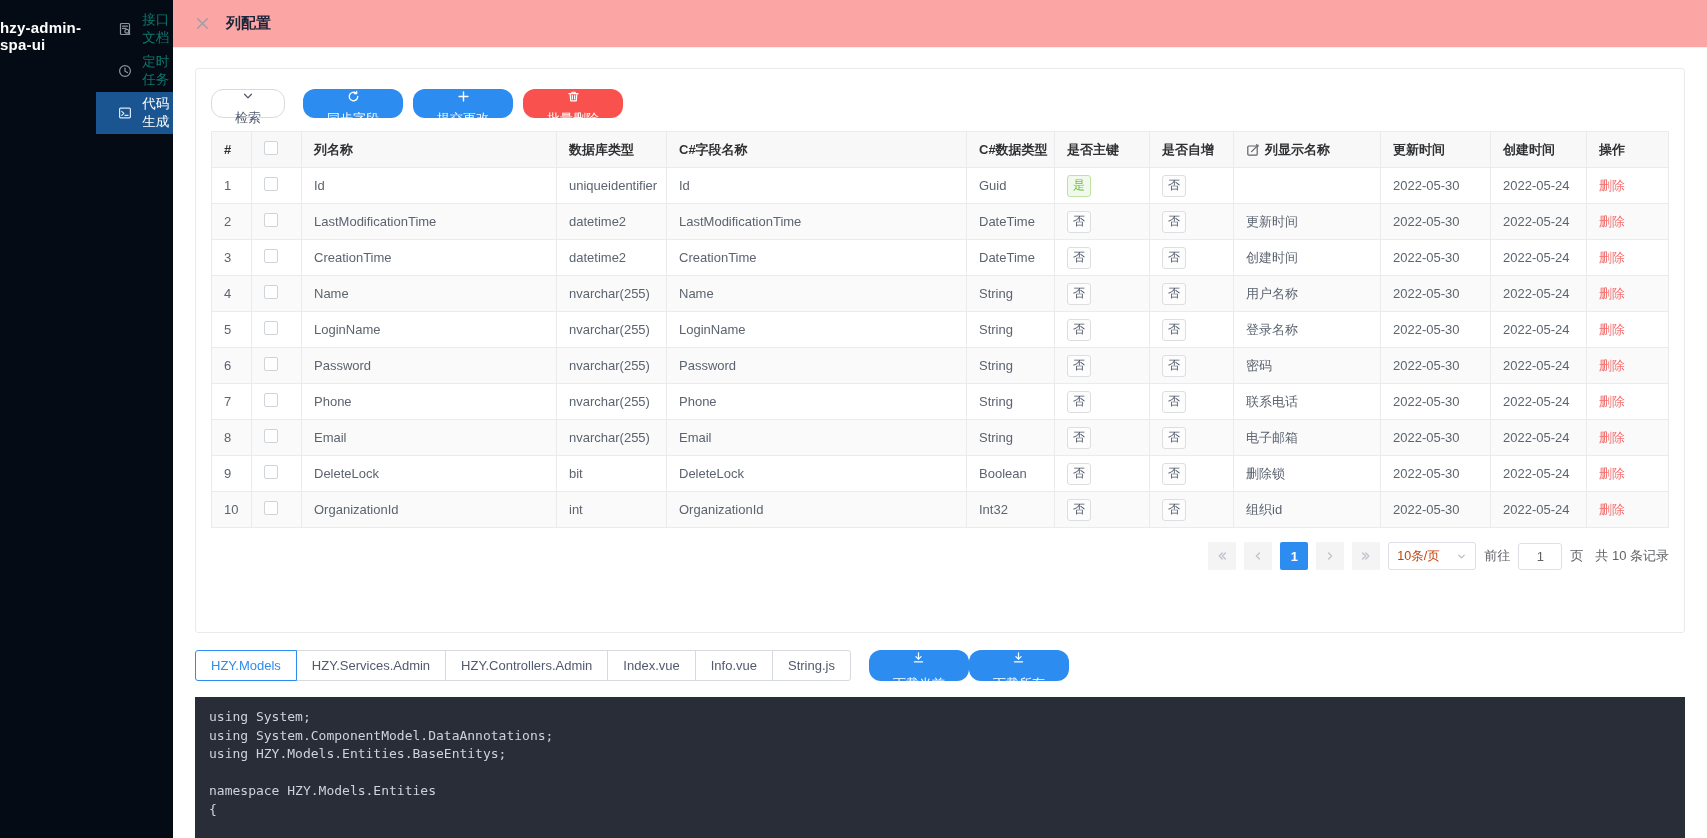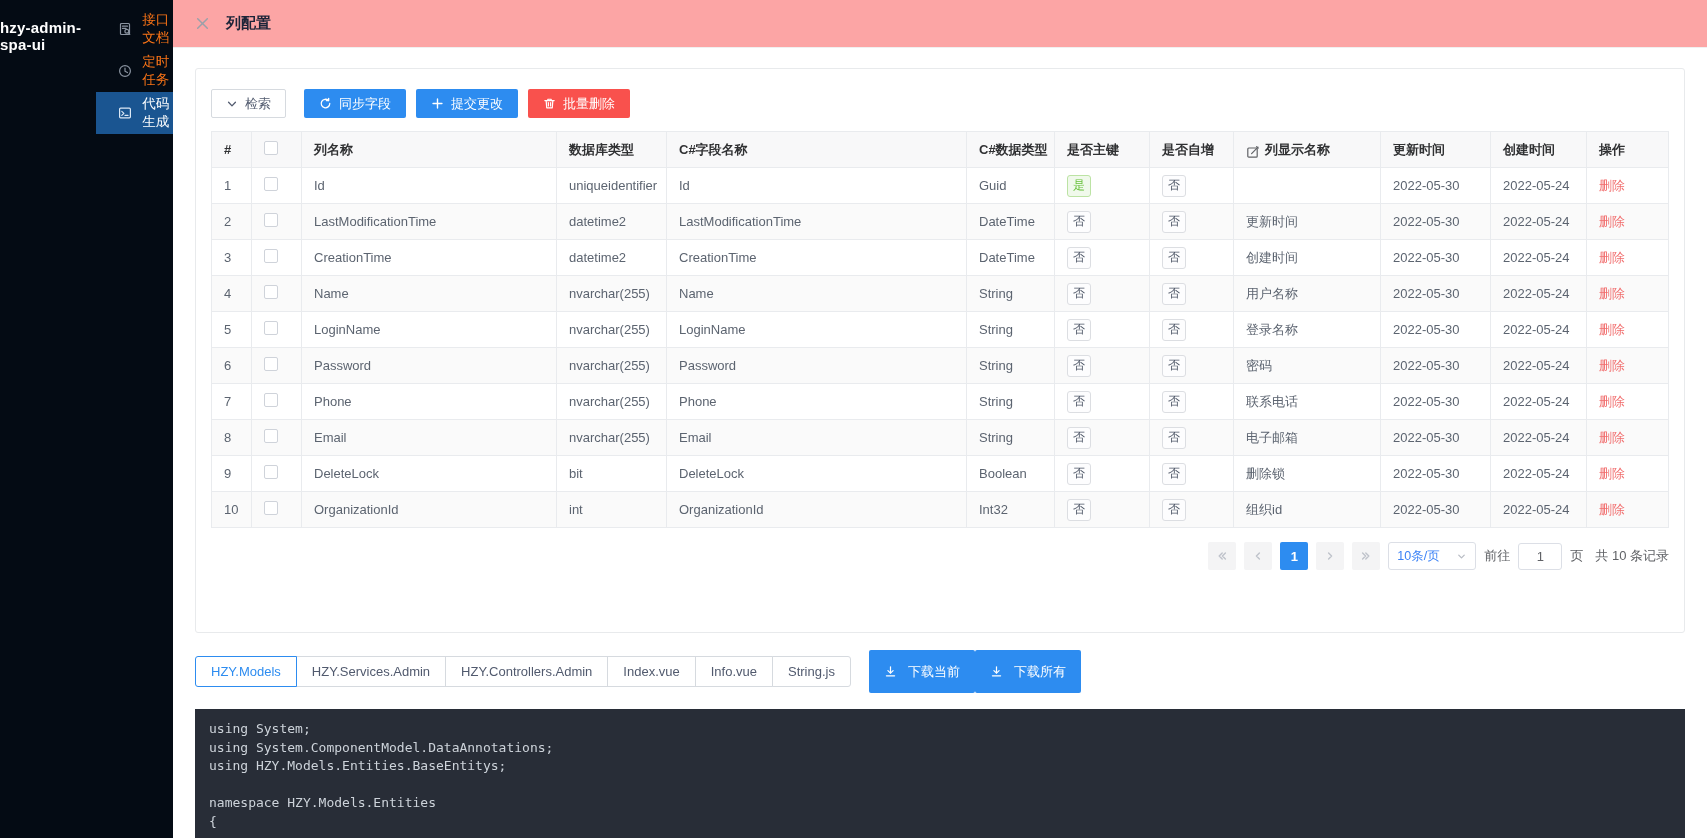--- a/index.html
+++ b/index.html
@@ -19,74 +19,74 @@
     font-family:"Liberation Sans",sans-serif;
     color:#515a6e;
   }
   svg{display:block;}
   
   .sidebar{width:173px;flex-shrink:0;background:var(--sidebar-bg);display:flex;flex-direction:row;}
   .sidebar-title{height:72px;display:flex;align-items:center;justify-content:center;
     color:#fff;font-weight:bold;font-size:15px;letter-spacing:.2px;}
   .menu{padding-top:8px;}
   .menu-item{height:42px;display:flex;align-items:center;gap:10px;padding-left:22px;
-    font-size:13.5px;color:#f97316;cursor:pointer;}
+    font-size:13.5px;color:#0f766e;cursor:pointer;}
   .menu-item .mi-icon{width:15px;height:15px;color:#8a93a0;display:flex;align-items:center;}
   .menu-item.active{background:var(--sidebar-active);color:#fff;}
   .menu-item.active .mi-icon{color:#dce8f5;}
   
   .main{flex:1;min-width:0;display:flex;flex-direction:column;}
   .topbar{height:48px;flex-shrink:0;background:#fca5a5;border-bottom:1px solid #f0f0f0;
     display:flex;align-items:center;gap:16px;padding:0 22px;}
   .close-btn{color:#9aa0a9;cursor:pointer;display:flex;}
   .topbar-title{font-size:15px;font-weight:bold;color:#1c2438;}
   .content{flex:1;min-height:0;padding:20px 22px 0;display:flex;flex-direction:column;overflow:hidden;}
   
   .card{border:1px solid #e8eaec;border-radius:3px;padding:20px 15px 62px;background:#fff;}
   .toolbar{display:flex;align-items:center;gap:10px;margin-bottom:13px;}
-  .btn{height:29px;padding:0 14px;border-radius:2px;font-size:13px;border:1px solid transparent;
+  .btn{height:29px;padding:0 23px;border-radius:12px;font-size:13px;border:1px solid transparent;
     display:inline-flex;align-items:center;gap:7px;cursor:pointer;background:#fff;
-    font-family:"Liberation Sans",sans-serif;}
+    font-family:"Liberation Sans",sans-serif;flex-direction:column;}
   .btn-default{border-color:#d6dadf;color:#515a6e;margin-right:8px;}
   .btn-primary{background:var(--primary);color:#fff;}
   .btn-danger{background:var(--danger);color:#fff;}
   
   table{width:100%;border-collapse:collapse;font-size:13px;table-layout:fixed;}
   th,td{border:1px solid #e9ebee;padding:0 12px;height:36px;text-align:left;
     overflow:hidden;white-space:nowrap;}
   th{background:#f8f8f9;color:#303133;font-weight:bold;font-size:13px;}
   td{color:#5c6470;}
   tbody tr:nth-child(even) td{background:#fafafa;}
-  .th-flex{display:flex;align-items:flex-end;gap:5px;}
+  .th-flex{display:flex;align-items:center;gap:5px;}
   .cb{width:14px;height:14px;border:1px solid #cfd3da;border-radius:2px;background:#fff;display:inline-block;cursor:pointer;}
   .tag{display:inline-flex;align-items:center;justify-content:center;min-width:24px;height:22px;
     padding:0 5px;font-size:12px;border:1px solid #dcdee2;border-radius:3px;background:#fdfdfe;color:#4e5767;}
   .tag.green{color:var(--success);background:#f0f9eb;border-color:#bce3a4;}
   .link-del{color:var(--delete-link);cursor:pointer;}
   
   .pagination{display:flex;align-items:center;justify-content:flex-end;gap:8px;
     margin-top:14px;font-size:13px;color:#606266;}
   .pg-btn{width:28px;height:28px;border-radius:2px;background:#f4f4f5;color:#bfc3cb;
     display:flex;align-items:center;justify-content:center;cursor:pointer;}
   .pg-btn.pg-active{background:var(--primary);color:#fff;font-weight:bold;font-size:13px;}
   .pg-select{width:88px;height:28px;border:1px solid #dcdfe6;border-radius:3px;background:#fff;
-    display:flex;align-items:center;justify-content:space-between;padding:0 8px;color:#3b82f6;
+    display:flex;align-items:center;justify-content:space-between;padding:0 8px;color:#c2410c;
     font-size:12.5px;cursor:pointer;}
   .pg-select .caret{color:#b8bcc4;}
   .goto-input{width:44px;height:27px;border:1px solid #dcdfe6;border-radius:3px;text-align:center;
     font-size:13px;color:#606266;font-family:"Liberation Sans",sans-serif;outline:none;}
   
   .tabs-row{display:flex;align-items:center;margin-top:17px;flex-shrink:0;}
   .tabs{display:flex;}
   .tab{height:31px;padding:0 15px;border:1px solid #d6dadf;background:#fff;color:#515a6e;
     font-size:13px;display:flex;align-items:center;margin-left:-1px;cursor:pointer;position:relative;}
   .tab:first-child{border-radius:3px 0 0 3px;margin-left:0;}
   .tab:last-child{border-radius:0 3px 3px 0;}
   .tab.active{color:var(--primary);border-color:var(--primary);z-index:2;}
-  .tabs-row .btn{height:43px;gap:11px;}
+  .tabs-row .btn{height:31px;gap:11px;}
   .dl-current{margin-left:18px;}
   .dl-all{}
   
   .code-block{flex:1;min-height:0;margin-top:16px;background:var(--code-bg);color:#cdd3da;
     font-family:"DejaVu Sans Mono","Liberation Mono",monospace;font-size:13px;line-height:18.5px;
     padding:11px 14px;overflow:hidden;white-space:pre;}
   .code-line{min-height:18.5px;}
 </style>
 </head>
 <body>

